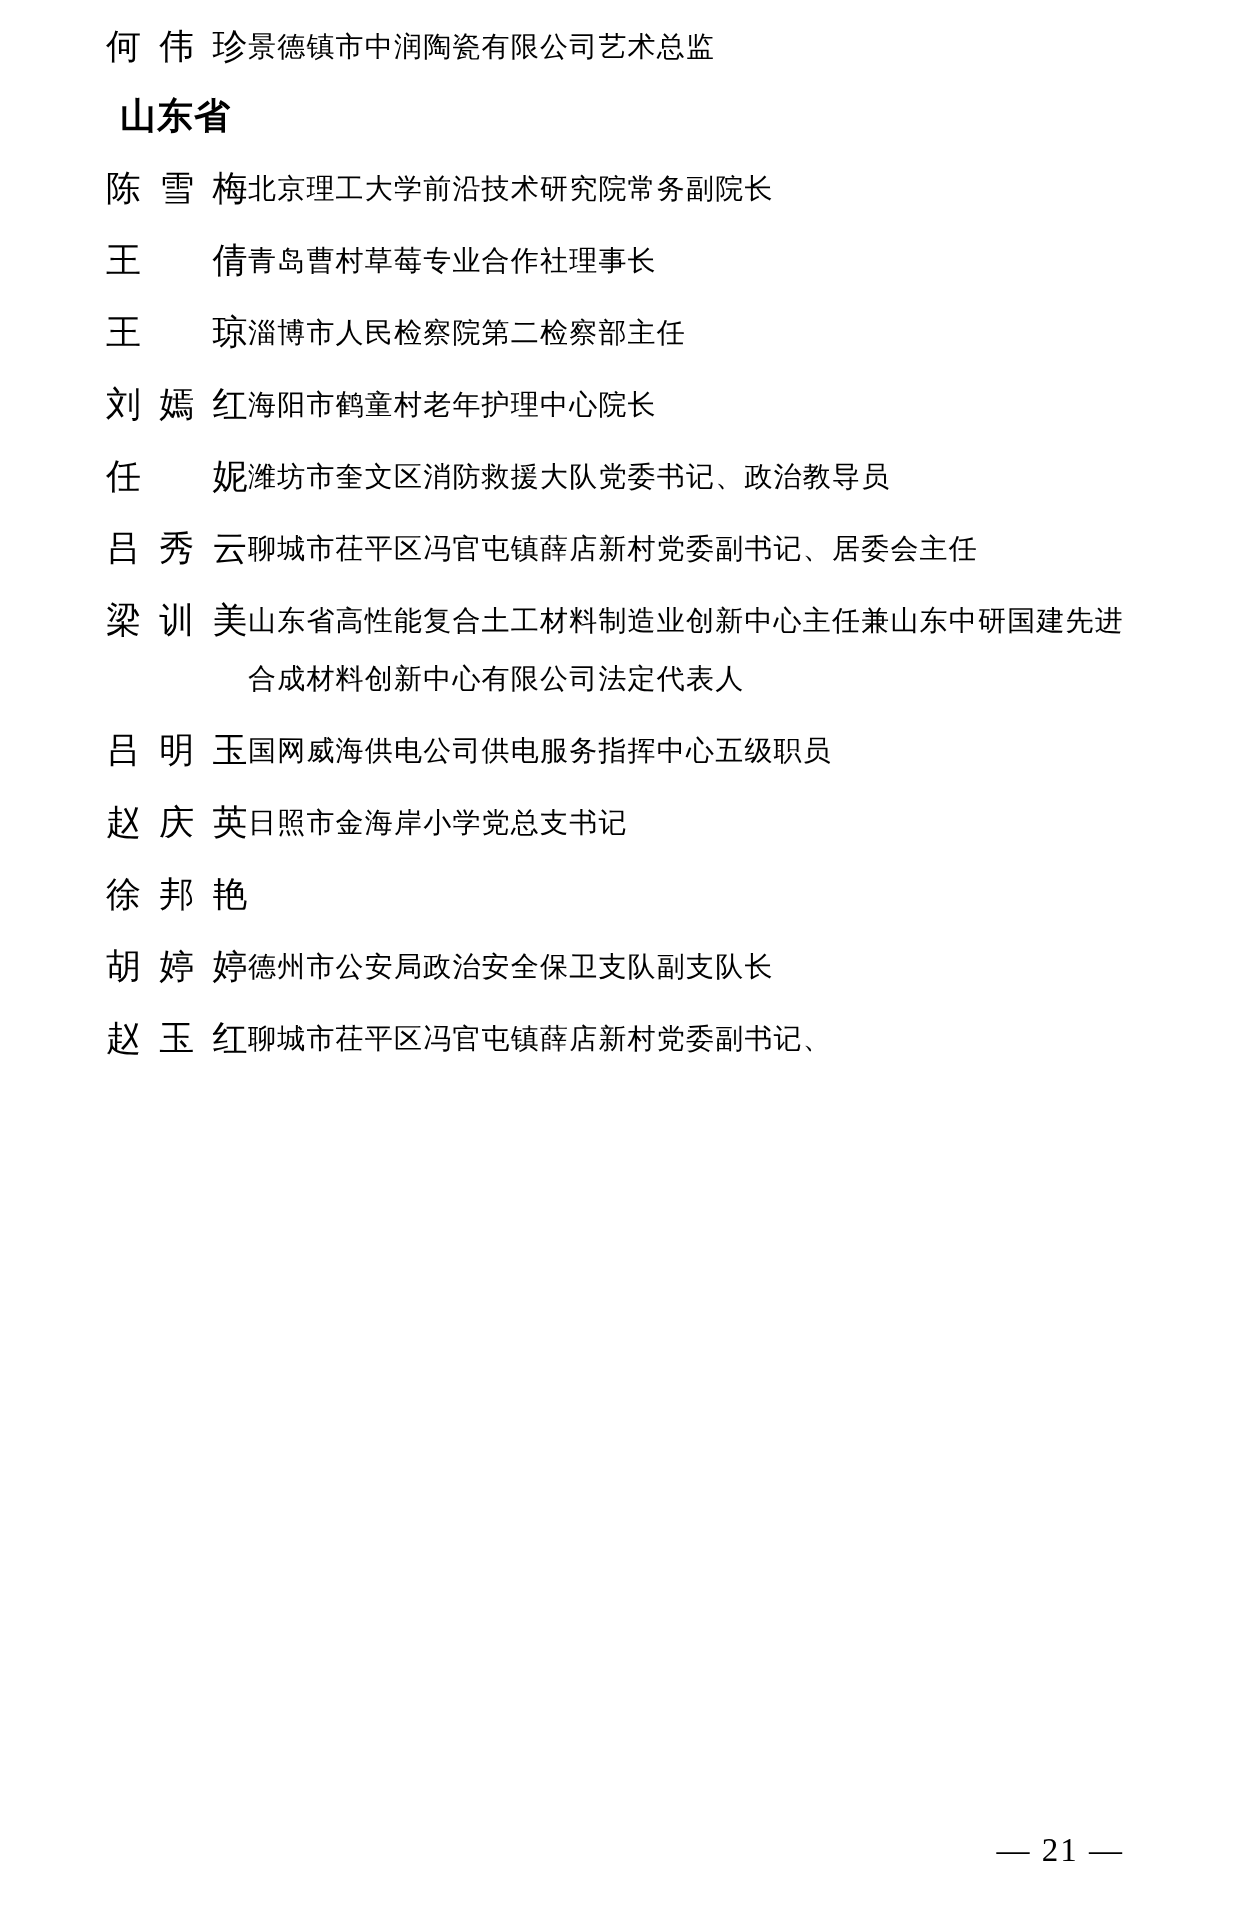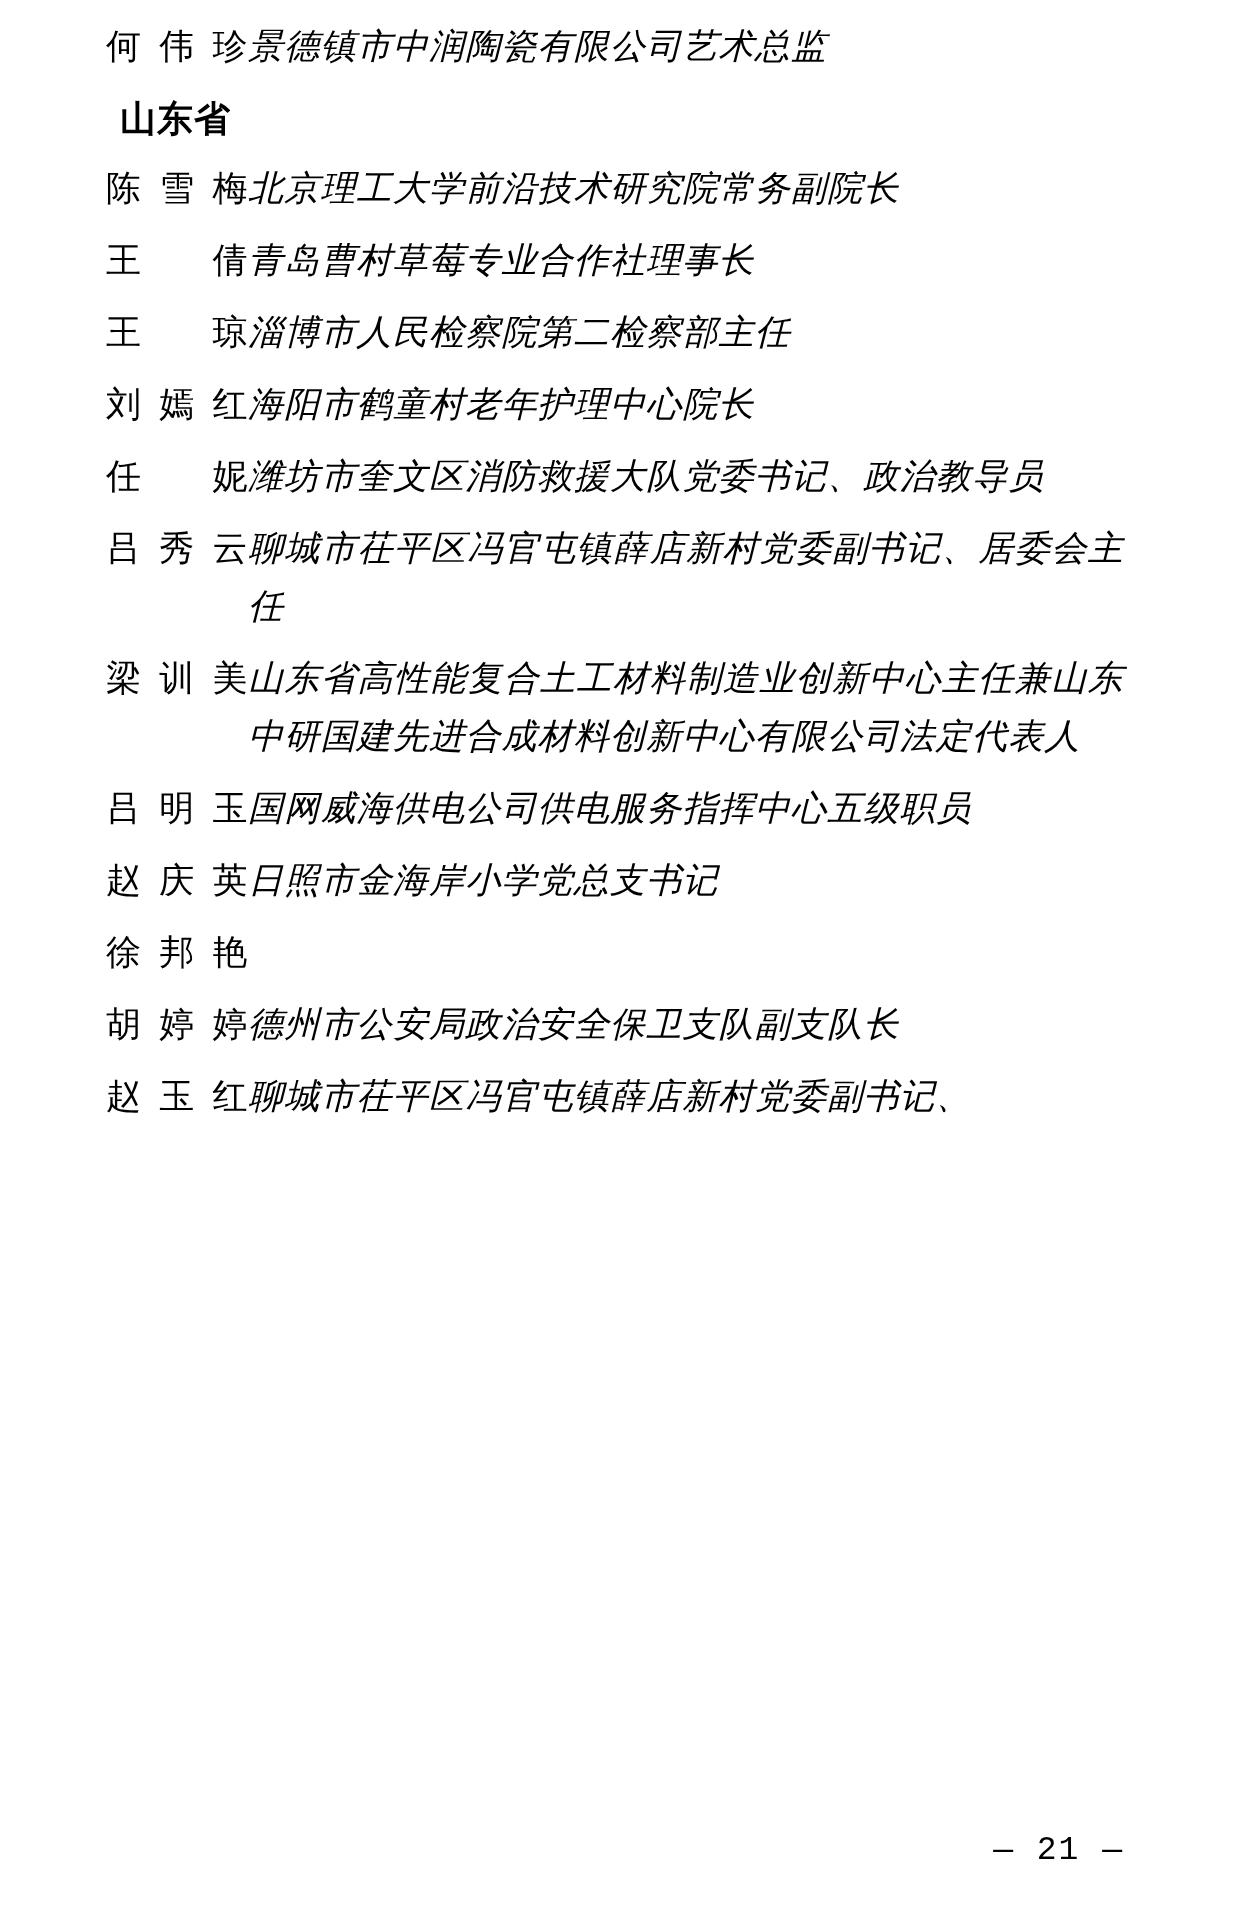--- a/index.html
+++ b/index.html
@@ -34,43 +34,42 @@
     line-height: 58px;
     letter-spacing: 0.5px;
     text-align: justify;
     text-align-last: justify;
     padding-left: 6px;
     box-sizing: border-box;
     white-space: nowrap;
   }
   .title-text {
     flex: 1 1 auto;
-    font-size: 35px;
+    font-size: 28px;
     line-height: 58px;
     letter-spacing: 1.2px;
     text-align: justify;
     text-justify: inter-ideograph;
     word-break: break-all;
-    font-style: italic;
   }
   .province {
     font-size: 36px;
     line-height: 58px;
     font-weight: bold;
-    font-family: Liberation Serif, serif;
+    font-family: Liberation Mono, monospace;
     letter-spacing: 1px;
     margin: 8px 0 12px 20px;
   }
   .footer {
     position: absolute;
     right: 118px;
     bottom: 52px;
     font-size: 33px;
     letter-spacing: 2px;
-    font-family: Liberation Mono, monospace;
+    font-family: Liberation Serif, serif;
     text-align: center;
   }
 </style>
 </head>
 <body>
 
 <div class="page">
 
   <div class="entry">
     <div class="name">何伟珍</div>

